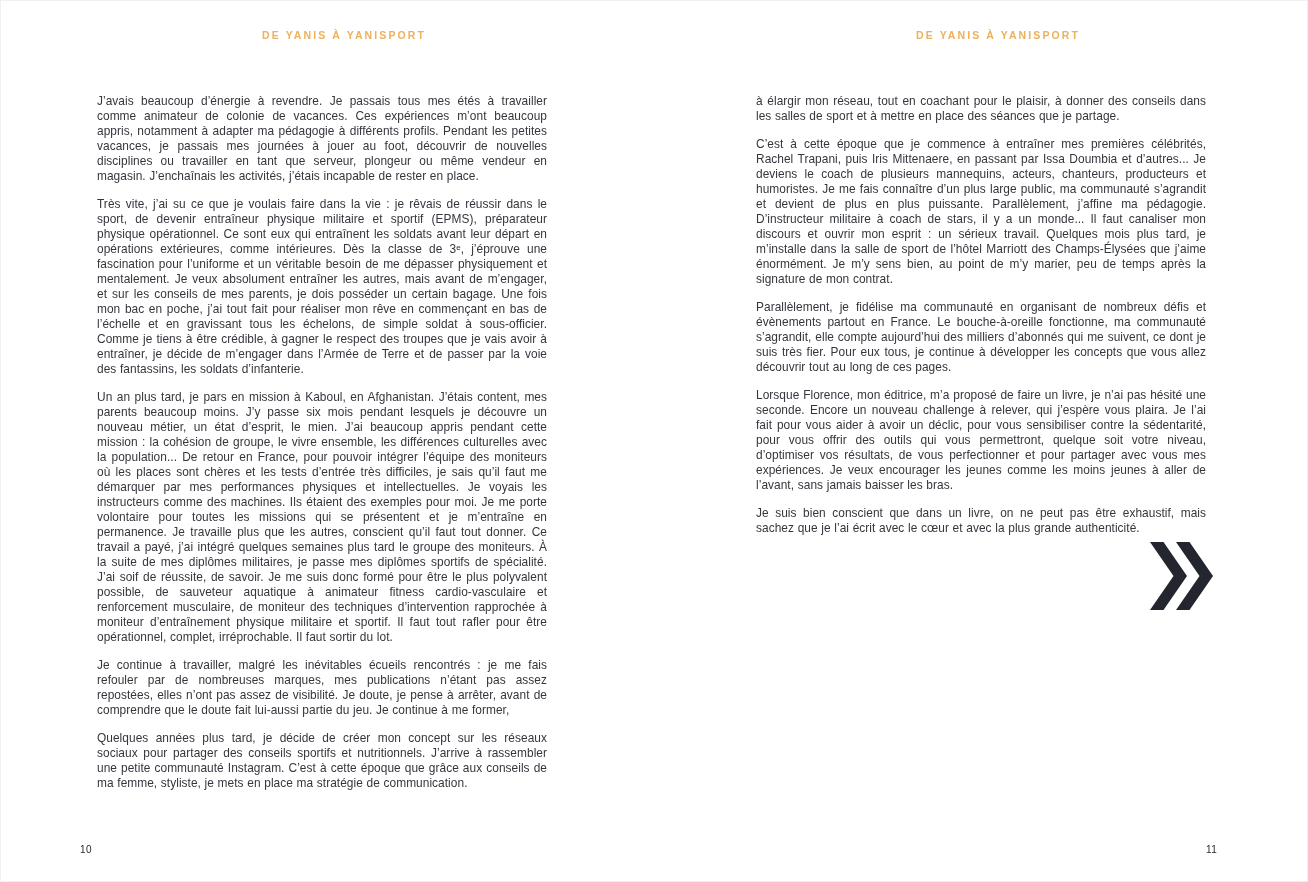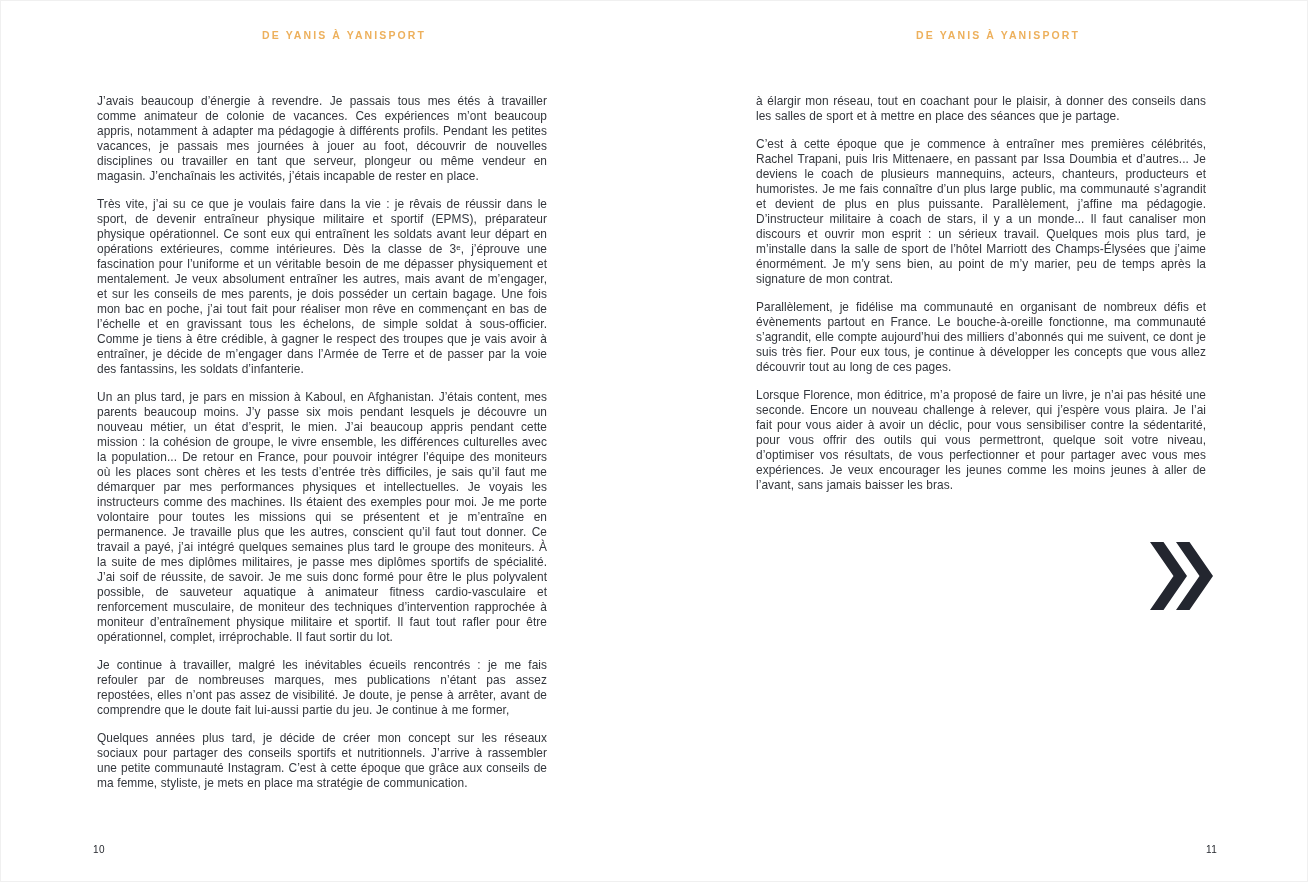--- a/index.html
+++ b/index.html
@@ -57,21 +57,21 @@
     word-spacing: 0.3px;
   }
 
   .page-number {
     position: absolute;
     top: 843px;
     font-size: 10px;
     color: #26292f;
     letter-spacing: 0.5px;
   }
-  .page.left  .page-number { left: 92px; text-align: center; }
+  .page.left  .page-number { left: 79px; text-align: center; }
   .page.right .page-number { left: 541px; margin-left: 10px; }
 
   .chevron-wrap {
     position: absolute;
     top: 541px;
     left: 495px;
     width: 63px;
     height: 68px;
   }
   .chevron-wrap svg { display: block; }
@@ -96,20 +96,21 @@
   </section>
 
   <section class="page right">
     <header class="running-header">DE YANIS À YANISPORT</header>
 
     <div class="page-body">
       <p class="para">à élargir mon réseau, tout en coachant pour le plaisir, à donner des conseils dans les salles de sport et à mettre en place des séances que je partage.</p>
       <p class="para">C’est à cette époque que je commence à entraîner mes premières célébrités, Rachel Trapani, puis Iris Mittenaere, en passant par Issa Doumbia et d’autres... Je deviens le coach de plusieurs mannequins, acteurs, chanteurs, producteurs et humoristes. Je me fais connaître d’un plus large public, ma communauté s’agrandit et devient de plus en plus puissante. Parallèlement, j’affine ma pédagogie. D’instructeur militaire à coach de stars, il y a un monde... Il faut canaliser mon discours et ouvrir mon esprit : un sérieux travail. Quelques mois plus tard, je m’installe dans la salle de sport de l’hôtel Marriott des Champs-Élysées que j’aime énormément. Je m’y sens bien, au point de m’y marier, peu de temps après la signature de mon contrat.</p>
       <p class="para">Parallèlement, je fidélise ma communauté en organisant de nombreux défis et évènements partout en France. Le bouche-à-oreille fonctionne, ma communauté s’agrandit, elle compte aujourd’hui des milliers d’abonnés qui me suivent, ce dont je suis très fier. Pour eux tous, je continue à développer les concepts que vous allez découvrir tout au long de ces pages.</p>
       <p class="para">Lorsque Florence, mon éditrice, m’a proposé de faire un livre, je n’ai pas hésité une seconde. Encore un nouveau challenge à relever, qui j’espère vous plaira. Je l’ai fait pour vous aider à avoir un déclic, pour vous sensibiliser contre la sédentarité, pour vous offrir des outils qui vous permettront, quelque soit votre niveau, d’optimiser vos résultats, de vous perfectionner et pour partager avec vous mes expériences. Je veux encourager les jeunes comme les moins jeunes à aller de l’avant, sans jamais baisser les bras.</p>
+      <p class="para">Je suis bien conscient que dans un livre, on ne peut pas être exhaustif, mais sachez que je l’ai écrit avec le cœur et avec la plus grande authenticité.</p>
     </div>
 
     <div class="chevron-wrap">
       <svg width="63" height="68" viewBox="0 0 63 68" xmlns="http://www.w3.org/2000/svg" aria-hidden="true">
         <g fill="#23262f">
           <path d="M0 0 L13.5 0 L37 34 L13.5 68 L0 68 L23.5 34 Z"></path>
           <path d="M26 0 L39.5 0 L63 34 L39.5 68 L26 68 L49.5 34 Z"></path>
         </g>
       </svg>
     </div>

